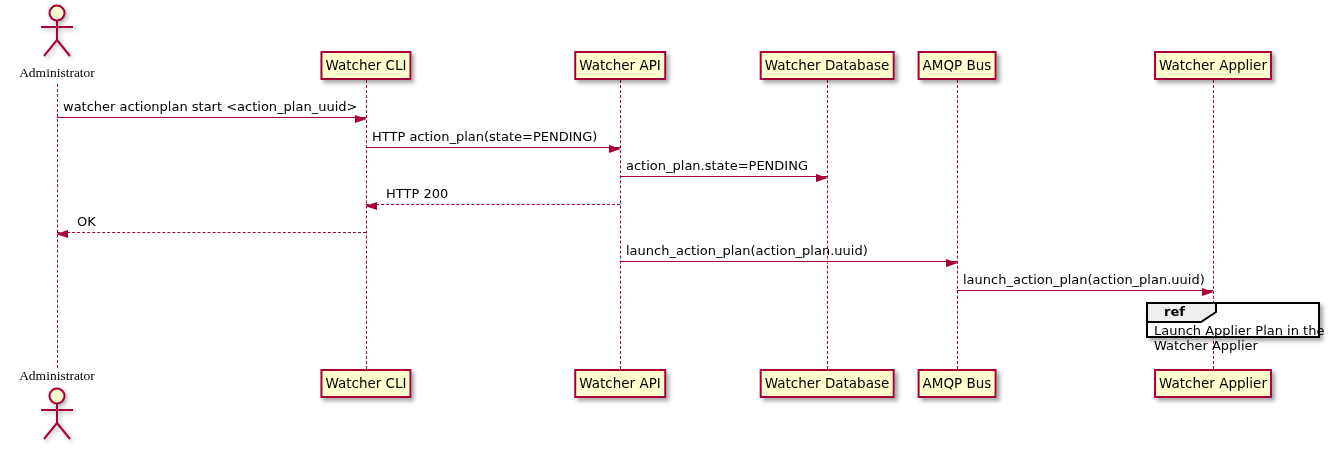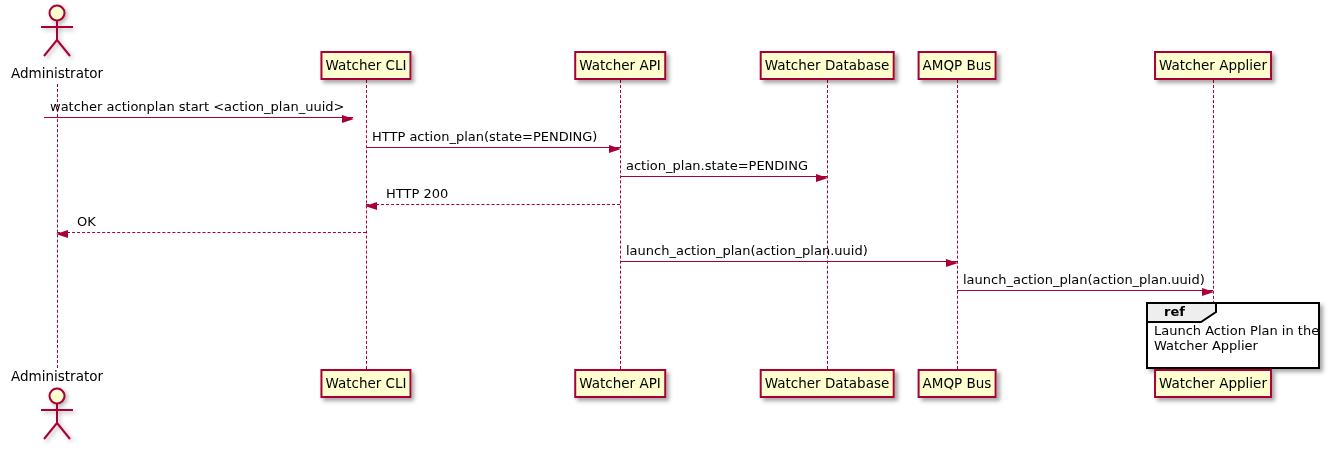--- a/index.html
+++ b/index.html
@@ -31,20 +31,21 @@
     position: absolute;
     width: 0;
     border-left: 1px dashed #A80036;
   }
   
   .actor-label {
     position: absolute;
     transform: translateX(-50%);
     font-size: 13.5px;
     white-space: nowrap;
+    font-family: Liberation Serif, serif;
   }
   .actor-figure { position: absolute; filter: drop-shadow(2px 2px 2px rgba(0,0,0,0.3)); }
   
   .msg { position: absolute; height: 18px; }
   .msg .mlabel {
     position: absolute;
     bottom: 4px;
     left: 6px;
     font-size: 13px;
     white-space: nowrap;
@@ -62,21 +63,21 @@
     width: 0; height: 0;
     border-top: 4.5px solid transparent;
     border-bottom: 4.5px solid transparent;
   }
   .msg.fwd .head { right: -1px; border-left: 12px solid #A80036; }
   .msg.return .head { left: -1px; border-right: 12px solid #A80036; }
   
   .refbox {
     position: absolute;
     left: 1146px; top: 302px;
-    width: 174px; height: 67px;
+    width: 174px; height: 36px;
     background: #ffffff;
     border: 2px solid #000;
     box-sizing: border-box;
     box-shadow: 3px 3px 4px rgba(0,0,0,0.35);
   }
   .ref-tab-svg { position: absolute; top: -2px; left: -2px; }
   .ref-tab-label {
     position: absolute; top: 0px; left: 16px;
     font-weight: bold; font-size: 13px;
   }
@@ -104,21 +105,21 @@
     <line x1="22" y1="37" x2="35" y2="53" stroke="#A80036" stroke-width="2"></line>
   </svg>
   <div class="actor-label" style="left:57px; top:65px;">Administrator</div>
 
   <div class="pbox" style="left:366px;  top:51px;">Watcher CLI</div>
   <div class="pbox" style="left:620px;  top:51px;">Watcher API</div>
   <div class="pbox" style="left:827px;  top:51px;">Watcher Database</div>
   <div class="pbox" style="left:957px;  top:51px;">AMQP Bus</div>
   <div class="pbox" style="left:1213px; top:51px;">Watcher Applier</div>
 
-  <div class="msg fwd" style="left:44px; top:100px; width:309px;">
+  <div class="msg fwd" style="left:57px; top:100px; width:309px;">
     <div class="mlabel">watcher actionplan start &lt;action_plan_uuid&gt;</div>
     <div class="mline"></div>
     <div class="head"></div>
   </div>
 
   <div class="msg fwd" style="left:366px; top:130px; width:254px;">
     <div class="mlabel">HTTP action_plan(state=PENDING)</div>
     <div class="mline"></div>
     <div class="head"></div>
   </div>
@@ -151,21 +152,21 @@
     <div class="mlabel">launch_action_plan(action_plan.uuid)</div>
     <div class="mline"></div>
     <div class="head"></div>
   </div>
 
   <div class="refbox">
     <svg class="ref-tab-svg" width="72" height="21" viewBox="0 0 72 21">
       <path d="M1,1 H70 V10 L55,20 H1 Z" fill="#EEEEEE" stroke="#000000" stroke-width="2"></path>
     </svg>
     <div class="ref-tab-label">ref</div>
-    <div class="ref-text l1">Launch Action Plan in the</div>
+    <div class="ref-text l1">Launch Applier Plan in the</div>
     <div class="ref-text l2">Watcher Applier</div>
   </div>
 
   <div class="pbox" style="left:366px;  top:369px;">Watcher CLI</div>
   <div class="pbox" style="left:620px;  top:369px;">Watcher API</div>
   <div class="pbox" style="left:827px;  top:369px;">Watcher Database</div>
   <div class="pbox" style="left:957px;  top:369px;">AMQP Bus</div>
   <div class="pbox" style="left:1213px; top:369px;">Watcher Applier</div>
 
   <div class="actor-label" style="left:57px; top:368px;">Administrator</div>

